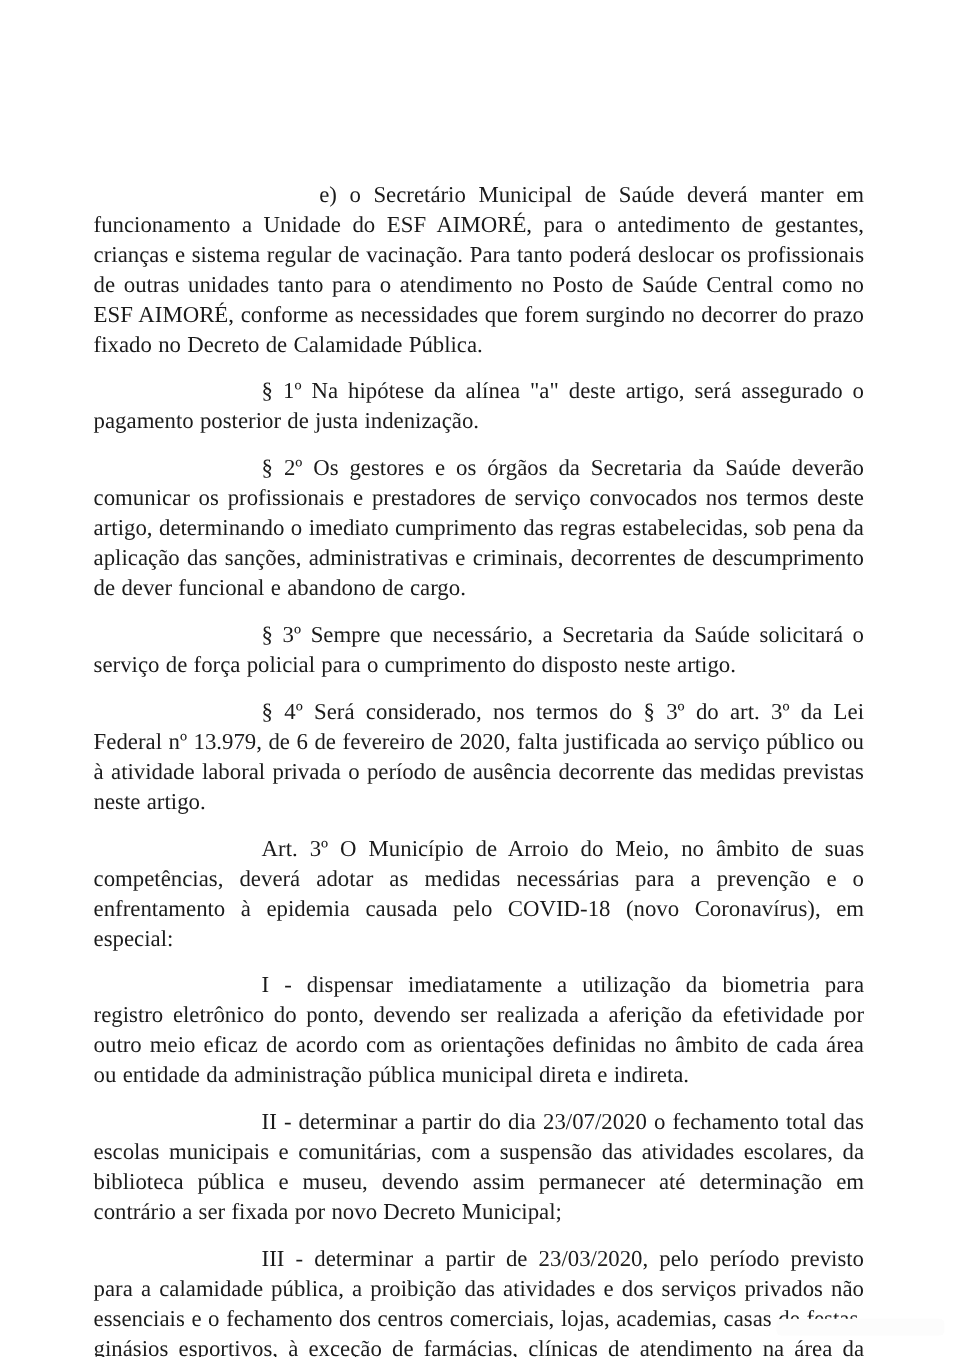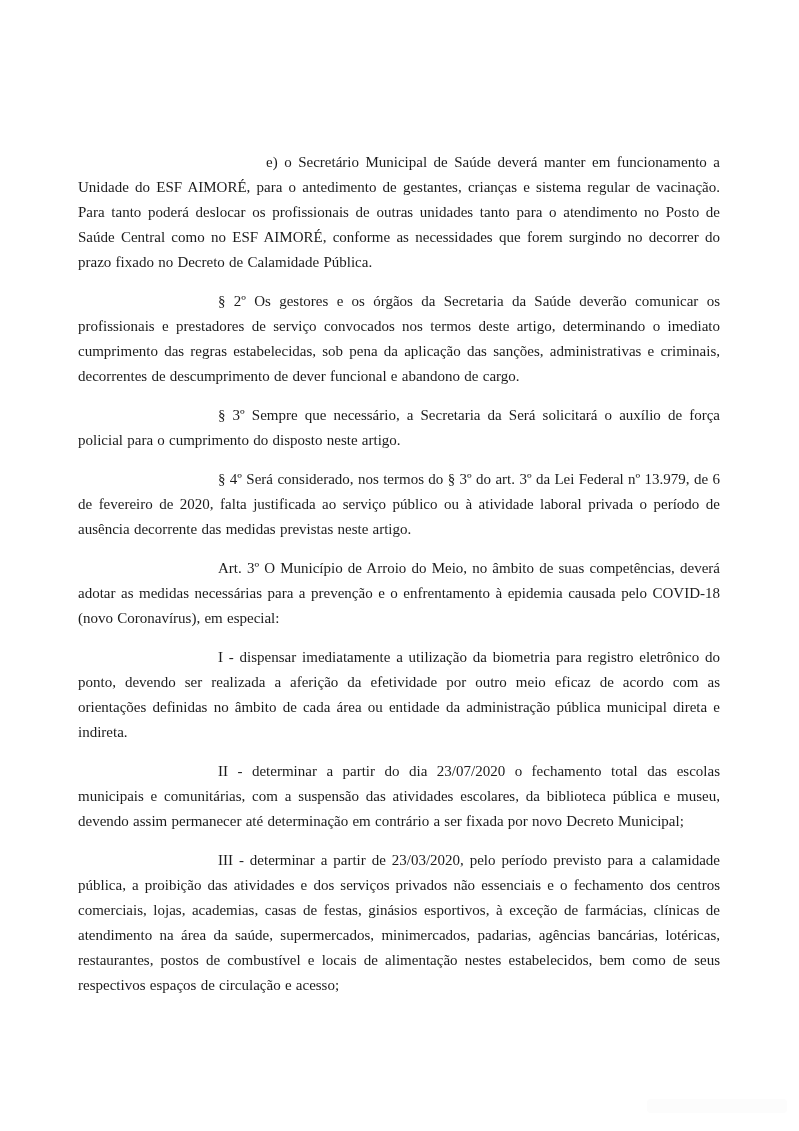--- a/index.html
+++ b/index.html
@@ -7,21 +7,21 @@
     padding: 0;
     background: #ffffff;
   }
   .page {
     position: relative;
     width: 799px;
     height: 1131px;
     background: #ffffff;
     overflow: hidden;
     font-family: "Liberation Serif", "DejaVu Serif", serif;
-    font-size: 15px;
+    font-size: 19px;
     line-height: 25px;
     color: #1b1b1b;
     border-radius: 14px;
   }
   .content {
     position: absolute;
     left: 78px;
     top: 150px;
     width: 642px;
   }
@@ -47,22 +47,23 @@
     background: #fcfcfc;
     border-radius: 4px;
   }
 </style>
 </head>
 <body>
 
 <div class="page">
   <div class="content">
     <p class="alinea">e) o Secretário Municipal de Saúde deverá manter em funcionamento a Unidade do ESF AIMORÉ, para o antedimento de gestantes, crianças e sistema regular de vacinação. Para tanto poderá deslocar os profissionais de outras unidades tanto para o atendimento no Posto de Saúde Central como no ESF AIMORÉ, conforme as necessidades que forem surgindo no decorrer do prazo fixado no Decreto de Calamidade Pública.</p>
+    <p>§ 1º Na hipótese da alínea "a" deste artigo, será assegurado o pagamento posterior de justa indenização.</p>
     <p>§ 2º Os gestores e os órgãos da Secretaria da Saúde deverão comunicar os profissionais e prestadores de serviço convocados nos termos deste artigo, determinando o imediato cumprimento das regras estabelecidas, sob pena da aplicação das sanções, administrativas e criminais, decorrentes de descumprimento de dever funcional e abandono de cargo.</p>
-    <p>§ 3º Sempre que necessário, a Secretaria da Será solicitará o auxílio de força policial para o cumprimento do disposto neste artigo.</p>
+    <p>§ 3º Sempre que necessário, a Secretaria da Saúde solicitará o serviço de força policial para o cumprimento do disposto neste artigo.</p>
     <p>§ 4º Será considerado, nos termos do § 3º do art. 3º da Lei Federal nº 13.979, de 6 de fevereiro de 2020, falta justificada ao serviço público ou à atividade laboral privada o período de ausência decorrente das medidas previstas neste artigo.</p>
     <p>Art. 3º O Município de Arroio do Meio, no âmbito de suas competências, deverá adotar as medidas necessárias para a prevenção e o enfrentamento à epidemia causada pelo COVID-18 (novo Coronavírus), em especial:</p>
     <p>I - dispensar imediatamente a utilização da biometria para registro eletrônico do ponto, devendo ser realizada a aferição da efetividade por outro meio eficaz de acordo com as orientações definidas no âmbito de cada área ou entidade da administração pública municipal direta e indireta.</p>
     <p>II - determinar a partir do dia 23/07/2020 o fechamento total das escolas municipais e comunitárias, com a suspensão das atividades escolares, da biblioteca pública e museu, devendo assim permanecer até determinação em contrário a ser fixada por novo Decreto Municipal;</p>
     <p>III - determinar a partir de 23/03/2020, pelo período previsto para a calamidade pública, a proibição das atividades e dos serviços privados não essenciais e o fechamento dos centros comerciais, lojas, academias, casas de festas, ginásios esportivos, à exceção de farmácias, clínicas de atendimento na área da saúde, supermercados, minimercados, padarias, agências bancárias, lotéricas, restaurantes, postos de combustível e locais de alimentação nestes estabelecidos, bem como de seus respectivos espaços de circulação e acesso;</p>
   </div>
   <div class="scan-artifact"></div>
 </div>
 
 </body></html>

